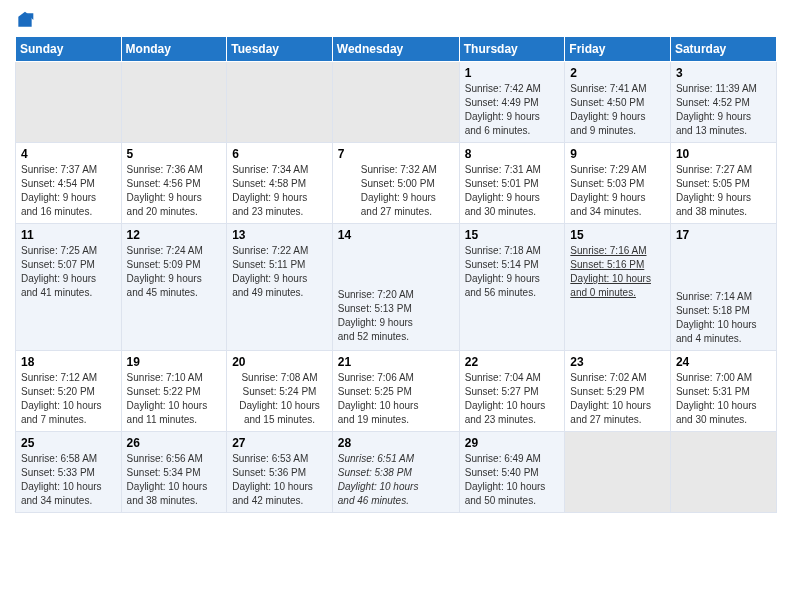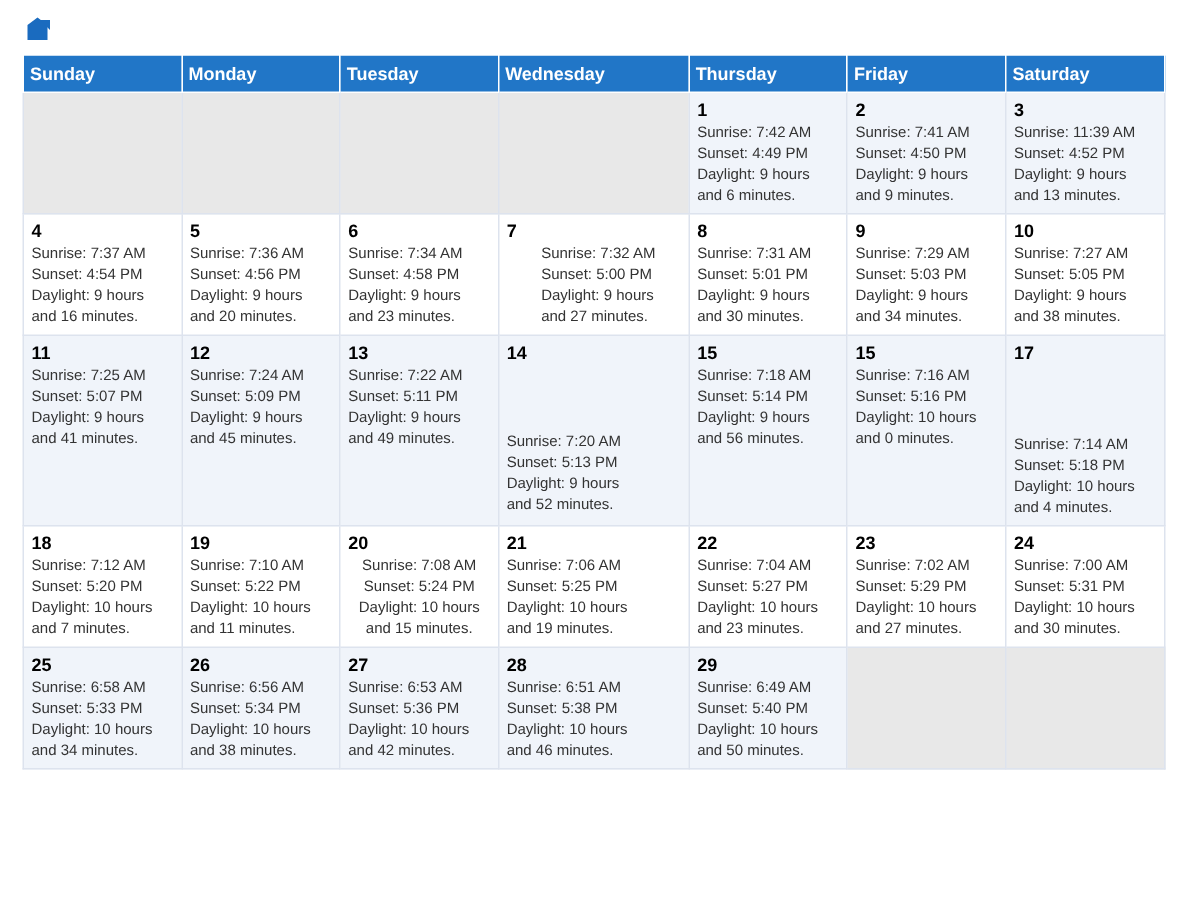--- a/index.html
+++ b/index.html
@@ -235,21 +235,21 @@
         </td>
         <td>
           <div class="day-number">15</div>
           <div class="day-info" style="white-space: pre-line;">Sunrise: 7:18 AM
 Sunset: 5:14 PM
 Daylight: 9 hours
 and 56 minutes.</div>
         </td>
         <td>
           <div class="day-number">15</div>
-          <div class="day-info" style="white-space: pre-line;">Sunrise: 7:16 AM
+          <div class="day-info" style="white-space: pre-line; text-decoration: underline;">Sunrise: 7:16 AM
 Sunset: 5:16 PM
 Daylight: 10 hours
 and 0 minutes.</div>
         </td>
         <td>
           <div class="day-number">17</div>
           <div class="day-info" style="white-space: pre-line; margin-top: 48px;">Sunrise: 7:14 AM
 Sunset: 5:18 PM
 Daylight: 10 hours
 and 4 minutes.</div>
@@ -323,21 +323,21 @@
         </td>
         <td>
           <div class="day-number">27</div>
           <div class="day-info" style="white-space: pre-line;">Sunrise: 6:53 AM
 Sunset: 5:36 PM
 Daylight: 10 hours
 and 42 minutes.</div>
         </td>
         <td>
           <div class="day-number">28</div>
-          <div class="day-info" style="white-space: pre-line;">Sunrise: 6:51 AM
+          <div class="day-info" style="white-space: pre-line; font-style: italic;">Sunrise: 6:51 AM
 Sunset: 5:38 PM
 Daylight: 10 hours
 and 46 minutes.</div>
         </td>
         <td>
           <div class="day-number">29</div>
           <div class="day-info" style="white-space: pre-line;">Sunrise: 6:49 AM
 Sunset: 5:40 PM
 Daylight: 10 hours
 and 50 minutes.</div>

